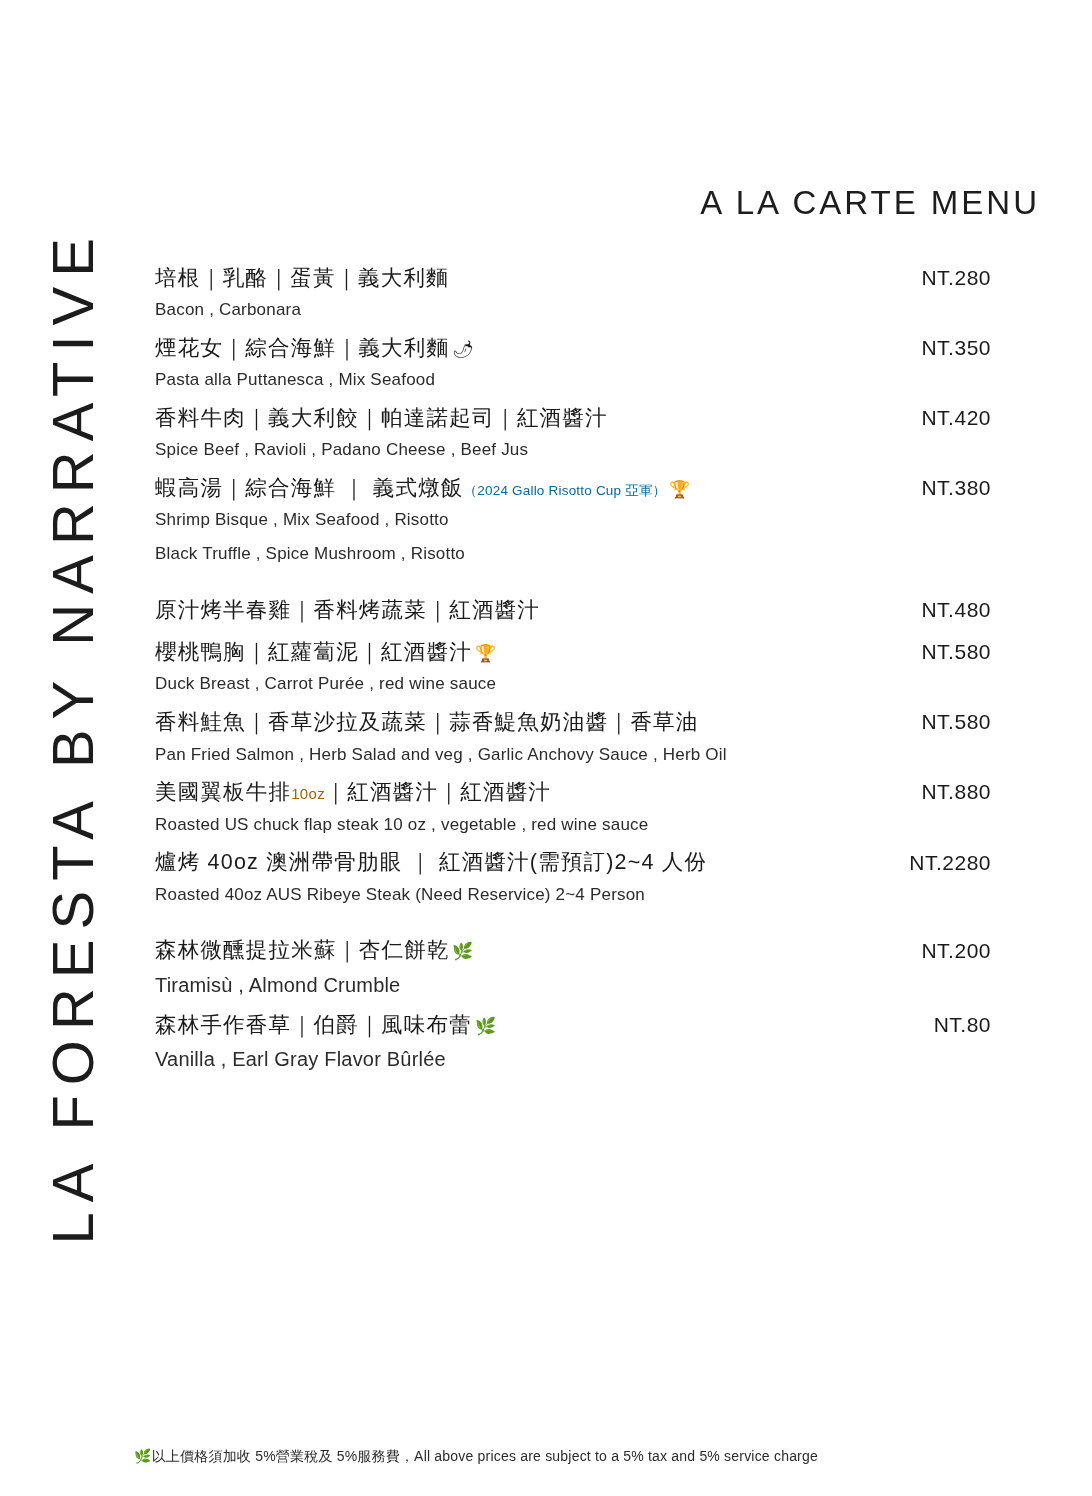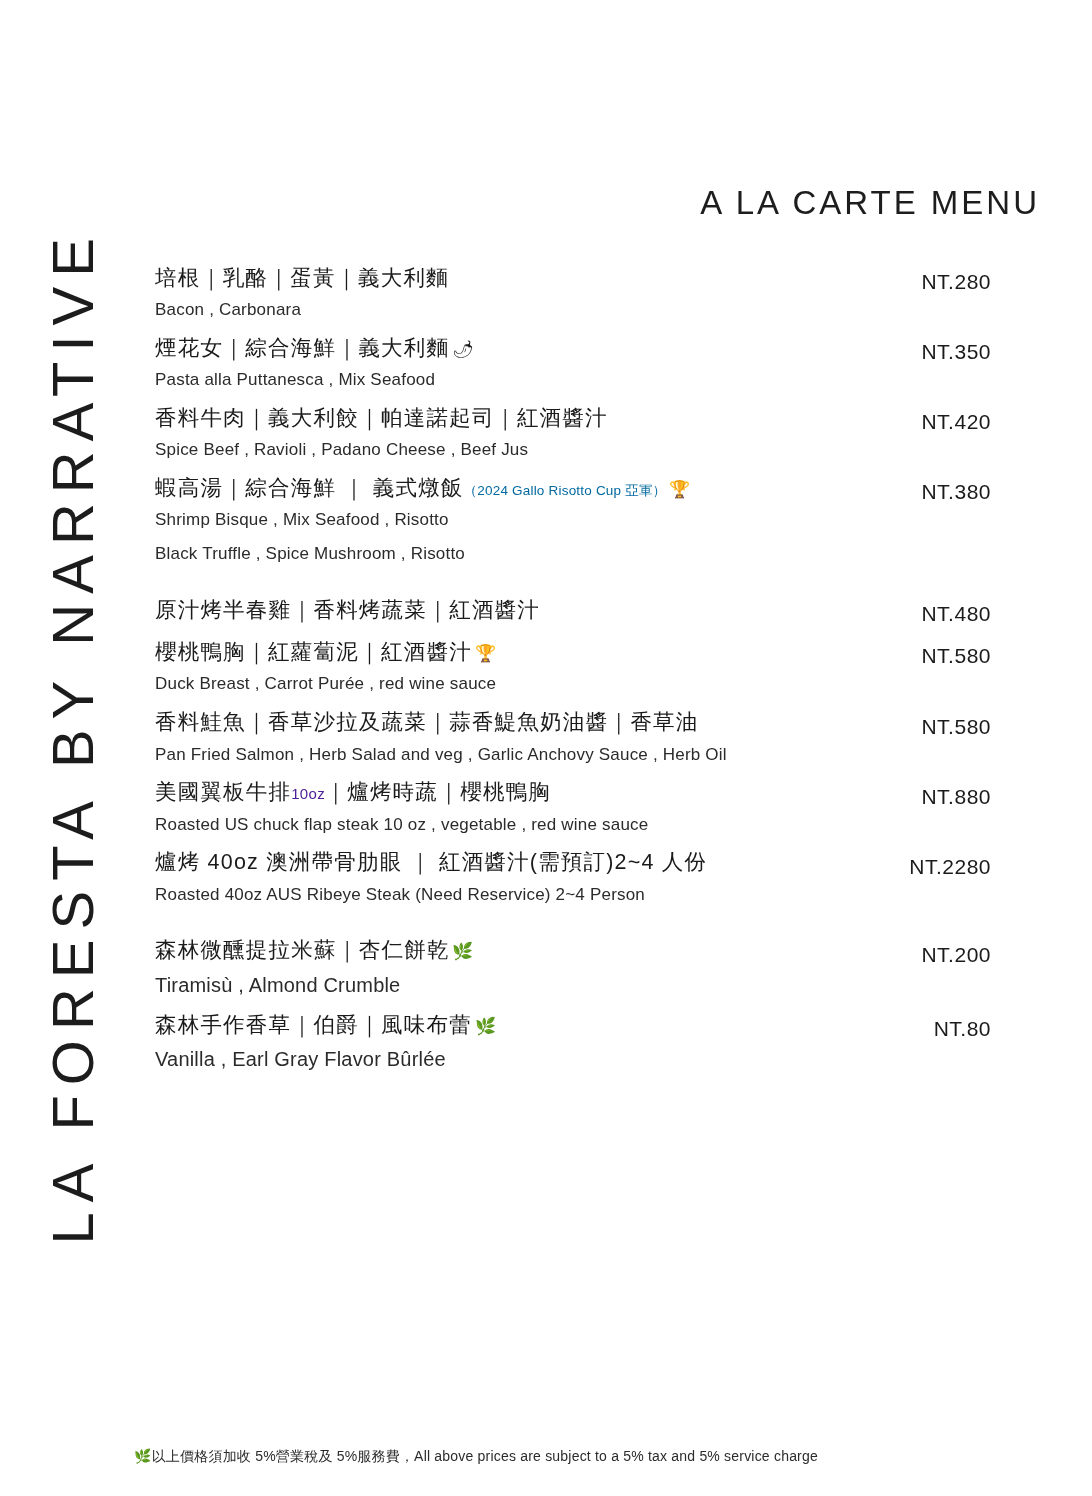--- a/index.html
+++ b/index.html
@@ -57,34 +57,34 @@
   }
   .section {
     margin-bottom: 28px;
   }
   .item {
     position: relative;
     margin-bottom: 10px;
   }
   .item-row {
     display: flex;
-    align-items: flex-end;
+    align-items: center;
     justify-content: space-between;
   }
   .name-zh {
     font-size: 21.5px;
     color: #1b1b1b;
     letter-spacing: 1.2px;
     line-height: 1.5;
     font-weight: 400;
   }
   .name-zh .small {
     font-size: 15px;
     letter-spacing: 0.3px;
-    color: #4c1d95;
+    color: #a16207;
   }
   .name-zh .note {
     font-size: 13.5px;
     color: #0369a1;
     letter-spacing: 0.2px;
   }
   .badge {
     font-size: 17px;
     margin-left: 3px;
   }
@@ -198,21 +198,21 @@
         <div class="item-row">
           <div class="name-zh">香料鮭魚｜香草沙拉及蔬菜｜蒜香鯷魚奶油醬｜香草油</div>
           <div class="price">NT.580</div>
         </div>
         <div class="name-en">Pan Fried Salmon , Herb Salad and veg , Garlic Anchovy Sauce , Herb Oil</div>
       </div>
 
       <div class="item">
         <div class="item-row">
           <div class="name-zh">
-            <span>美國翼板牛排</span><span class="small">10oz</span><span>｜爐烤時蔬｜櫻桃鴨胸</span>
+            <span>美國翼板牛排</span><span class="small">10oz</span><span>｜紅酒醬汁｜紅酒醬汁</span>
           </div>
           <div class="price">NT.880</div>
         </div>
         <div class="name-en">Roasted US chuck flap steak 10 oz , vegetable , red wine sauce</div>
       </div>
 
       <div class="item">
         <div class="item-row">
           <div class="name-zh">爐烤 40oz 澳洲帶骨肋眼 ｜ 紅酒醬汁(需預訂)2~4 人份</div>
           <div class="price">NT.2280</div>

